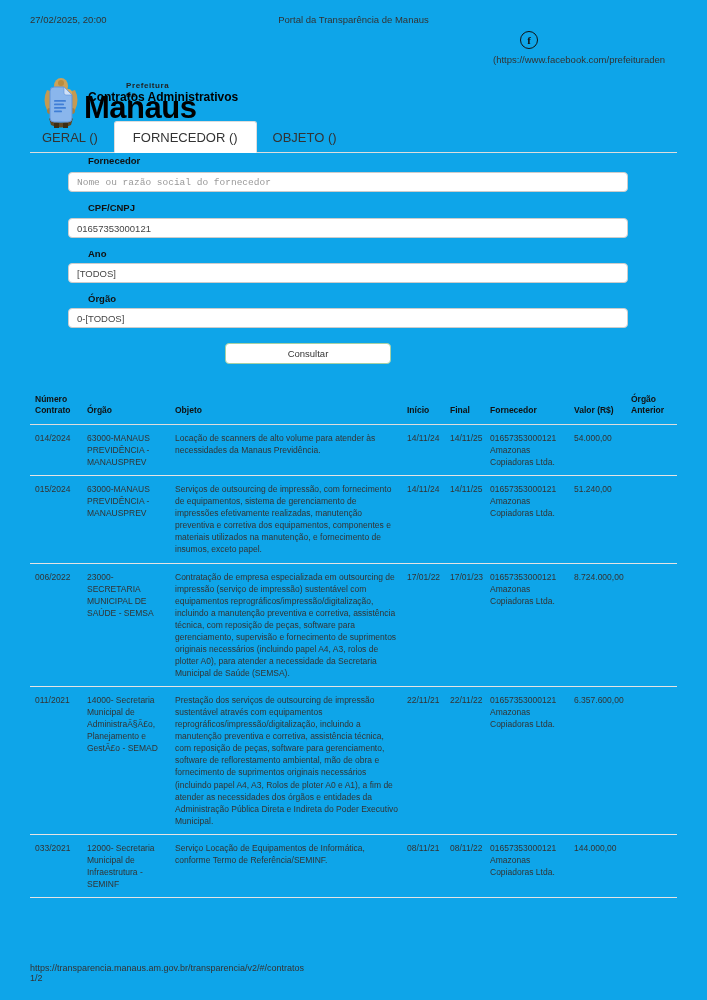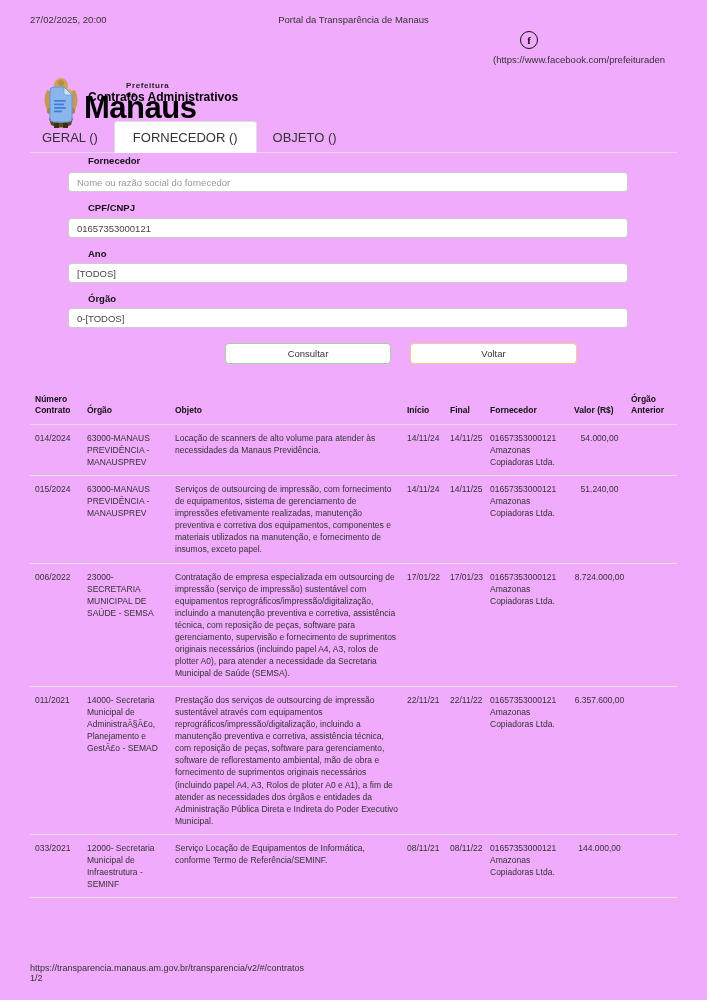--- a/index.html
+++ b/index.html
@@ -1,17 +1,17 @@
 <!DOCTYPE html>
 <html lang="pt-br"><head>
 <meta charset="utf-8">
 <style>
   * { margin:0; padding:0; box-sizing:border-box; }
   body { background:#fff; font-family:"Liberation Sans", sans-serif; }
-  .page { position:relative; width:707px; height:1000px; background:#f0abfc; overflow:hidden; color:#222; }
+  .page { position:relative; width:707px; height:1000px; background:#0ea5e9; overflow:hidden; color:#222; }
 
   
   .print-header { position:absolute; top:14px; left:30px; right:30px; font-size:9.5px; color:#333; }
   .ph-datetime { position:absolute; left:0; top:0; }
   .ph-title { position:absolute; left:0; right:0; text-align:center; top:0; }
 
   
   .fb-block { position:absolute; left:493px; top:31px; width:214px; overflow:hidden; }
   .fb-icon { width:18px; height:18px; border:1.6px solid #111; border-radius:50%; margin-left:27px;
              display:flex; align-items:center; justify-content:center;
@@ -41,21 +41,21 @@
   .btn-consultar { left:225px; width:166px; border:1px solid #a5d0a5; }
   .btn-voltar { left:410px; width:167px; border:1px solid #f3c98f; }
 
   
   table.contracts { position:absolute; left:30px; top:390px; width:647px; border-collapse:collapse; table-layout:fixed;
                     font-size:8.5px; color:#333; }
   table.contracts th { font-weight:bold; text-align:left; vertical-align:bottom; padding:4px 4px 7px; line-height:1.35;
                        border-bottom:1px solid #ddd; color:#111; }
   table.contracts td { vertical-align:top; padding:7px 4px; line-height:1.42; border-bottom:1px solid #e4e4e4; }
   table.contracts th:first-child, table.contracts td:first-child { padding-left:5px; }
-  .col-valor-cell { text-align:center; padding-right:2px !important;margin-left:32px; }
+  .col-valor-cell { text-align:left; padding-right:2px !important;margin-left:32px; }
 
   
   .print-footer { position:absolute; left:30px; right:30px; top:963px; font-size:9px; color:#333; display:flex; justify-content:space-between;flex-direction:column; }
 </style>
 </head>
 <body>
 
 <div class="page">
 
   <div class="print-header">
@@ -94,33 +94,32 @@
     <div class="manaus-word">Manaus</div>
   </div>
 
   <div class="tabs">
     <div class="tab">GERAL ()</div>
     <div class="tab active">FORNECEDOR ()</div>
     <div class="tab">OBJETO ()</div>
   </div>
 
   <div class="form-label" style="top:155px">Fornecedor</div>
-  <input class="form-input" style="top: 172px;" placeholder="Nome ou razão social do fornecedor">
+  <input class="form-input" style="top: 172px; font-family: Liberation Mono, monospace;" placeholder="Nome ou razão social do fornecedor">
 
   <div class="form-label" style="top:202px">CPF/CNPJ</div>
   <input class="form-input" style="top: 218px;" value="01657353000121">
 
   <div class="form-label" style="top:248px">Ano</div>
   <input class="form-input" style="top: 263px; padding-left: 8px;" value="[TODOS]">
 
   <div class="form-label" style="top:293px">Órgão</div>
   <input class="form-input" style="top: 308px;" value="0-[TODOS]">
 
   <button class="btn btn-consultar" style="top:343px">Consultar</button>
-  <button class="btn btn-voltar" style="top:343px">Voltar</button>
 
   <table class="contracts">
     <colgroup>
       <col style="width:53px">
         <col style="width:88px">
         <col style="width:232px">
         <col style="width:43px">
       <col style="width:40px">
         <col style="width:84px">
         <col style="width:57px">

